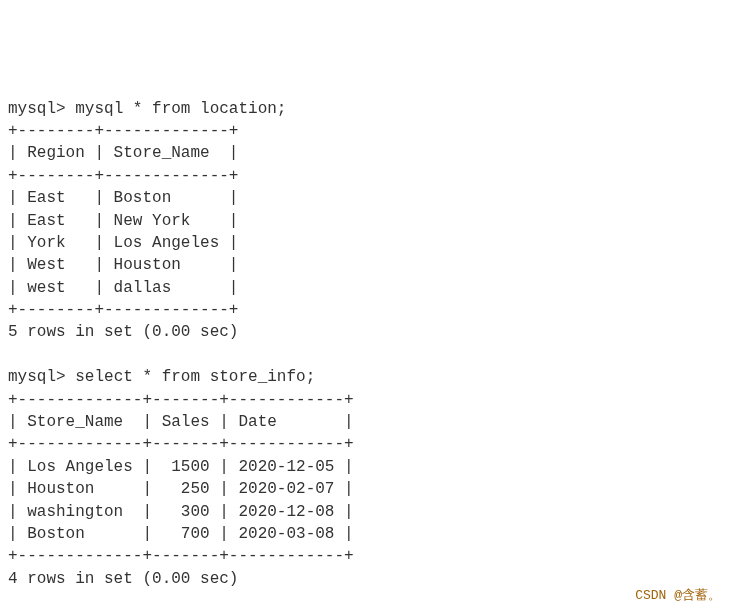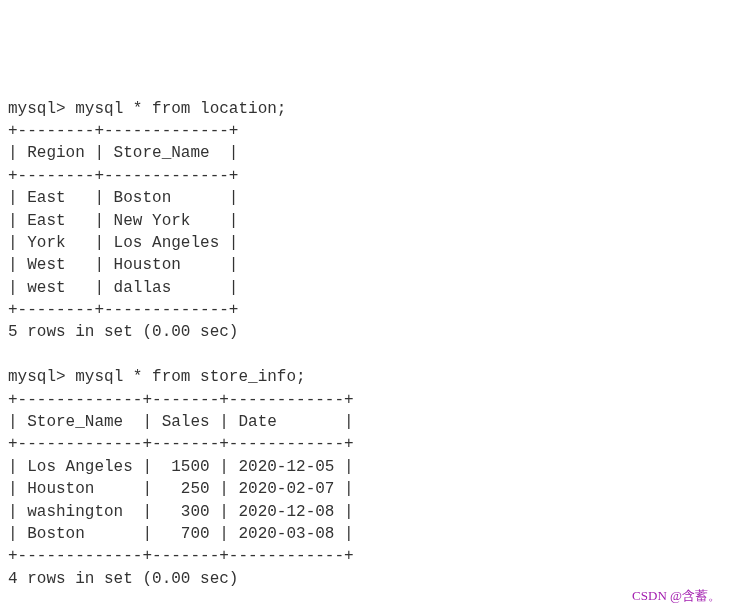--- a/index.html
+++ b/index.html
@@ -13,43 +13,43 @@
       white-space: pre;
       position: relative;
       width: 731px;
       height: 611px;
       box-sizing: border-box;
     }
     .watermark {
       position: absolute;
       bottom: 6px;
       right: 10px;
-      font-family: Liberation Serif, serif;
+      font-family: Liberation Mono, monospace;
       font-size: 13px;
-      color: #a21caf;
+      color: #a16207;
     }
   </style>
 </head>
 <body>
 
 
 
 <div><span>mysql&gt;</span> <span>mysql * from location;</span>
 <span>+--------+-------------+</span>
 <span>| Region | Store_Name  |</span>
 <span>+--------+-------------+</span>
 <span>| East   | Boston      |</span>
 <span>| East   | New York    |</span>
 <span>| York   | Los Angeles |</span>
 <span>| West   | Houston     |</span>
 <span>| west   | dallas      |</span>
 <span>+--------+-------------+</span>
 <span>5 rows in set (0.00 sec)</span>
 
-<span>mysql&gt;</span> <span>mysql * from store_info;</span>
+<span>mysql&gt;</span> <span>select * from store_info;</span>
 <span>+-------------+-------+------------+</span>
 <span>| Store_Name  | Sales | Date       |</span>
 <span>+-------------+-------+------------+</span>
 <span>| Los Angeles |  1500 | 2020-12-05 |</span>
 <span>| Houston     |   250 | 2020-02-07 |</span>
 <span>| washington  |   300 | 2020-12-08 |</span>
 <span>| Boston      |   700 | 2020-03-08 |</span>
 <span>+-------------+-------+------------+</span>
 <span>4 rows in set (0.00 sec)</span>
 

